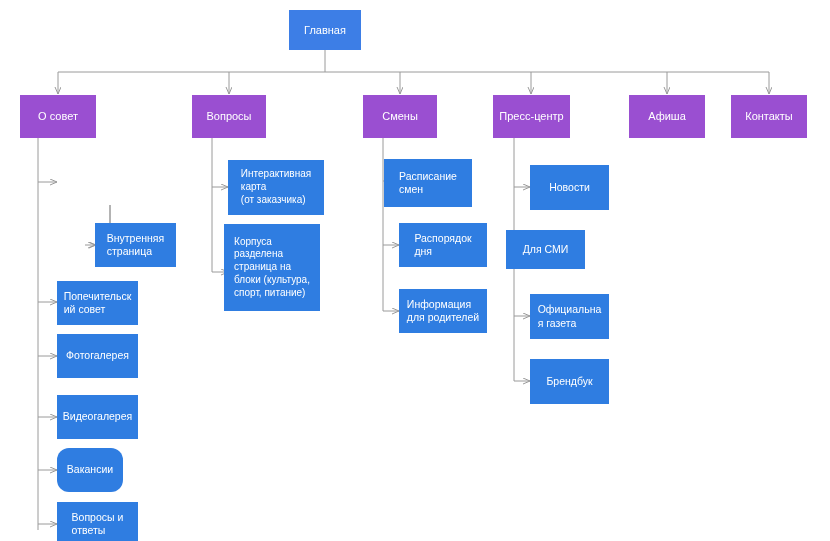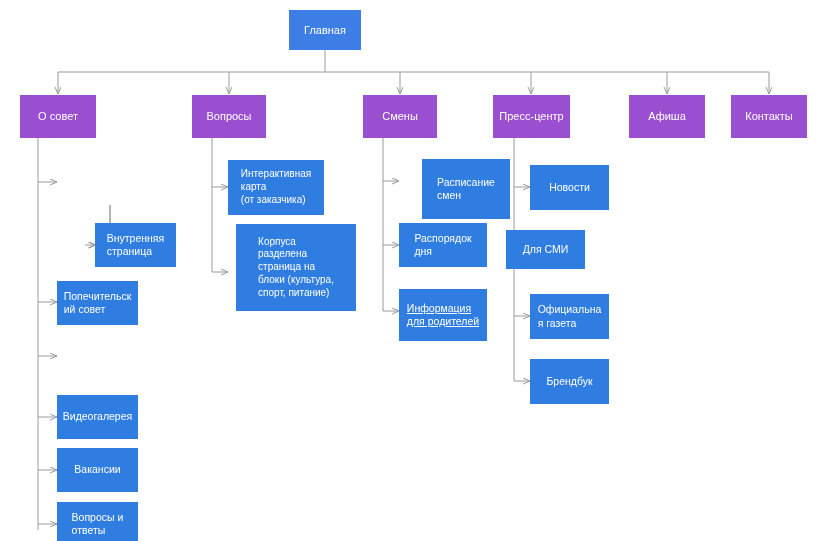--- a/index.html
+++ b/index.html
@@ -114,39 +114,40 @@
   <div class="node section" style="left:192px; top:95px; width:74px; height:43px;">Вопросы</div>
   <div class="node section" style="left:363px; top:95px; width:74px; height:43px;">Смены</div>
   <div class="node section" style="left:493px; top:95px; width:77px; height:43px;">Пресс-центр</div>
   <div class="node section" style="left:629px; top:95px; width:76px; height:43px;">Афиша</div>
   <div class="node section" style="left:731px; top:95px; width:76px; height:43px;">Контакты</div>
 
   <div class="node leaf" style="left:95px; top:223px; width:81px; height:44px;">Внутренняя
 страница</div>
   <div class="node leaf" style="left:57px; top:281px; width:81px; height:44px;">Попечительск
 ий совет</div>
+  <div class="node leaf" style="left:57px; top:334px; width:81px; height:44px;">Фотогалерея</div>
   <div class="node leaf" style="left:57px; top:395px; width:81px; height:44px;">Видеогалерея</div>
-  <div class="node leaf" style="left:57px; top:448px; width:81px; height:44px;">Вакансии</div>
+  <div class="node leaf" style="left:57px; top:448px; width:66px; height:44px;border-radius:12px;">Вакансии</div>
   <div class="node leaf" style="left:57px; top:502px; width:81px; height:44px;">Вопросы и
 ответы</div>
 
   <div class="node leaf small" style="left:228px; top:160px; width:96px; height:55px;">Интерактивная
 карта
 (от заказчика)</div>
-  <div class="node leaf small" style="left:236px; top:224px; width:120px; height:87px;">Корпуса
+  <div class="node leaf small" style="left:224px; top:224px; width:96px; height:87px;">Корпуса
 разделена
 страница на
 блоки (культура,
 спорт, питание)</div>
 
-  <div class="node leaf" style="left:422px; top:159px; width:88px; height:60px;">Расписание
+  <div class="node leaf" style="left:384px; top:159px; width:88px; height:48px;">Расписание
 смен</div>
   <div class="node leaf" style="left:399px; top:223px; width:88px; height:44px;">Распорядок
 дня</div>
-  <div class="node leaf" style="left:399px; top:289px; width:88px; height:52px;text-decoration:underline;">Информация
+  <div class="node leaf" style="left:399px; top:289px; width:88px; height:44px;">Информация
 для родителей</div>
 
   <div class="node leaf" style="left:530px; top:165px; width:79px; height:45px;">Новости</div>
   <div class="node leaf" style="left:506px; top:230px; width:79px; height:39px;">Для СМИ</div>
   <div class="node leaf" style="left:530px; top:294px; width:79px; height:45px;">Официальна
 я газета</div>
   <div class="node leaf" style="left:530px; top:359px; width:79px; height:45px;">Брендбук</div>
 
 </div>
 

